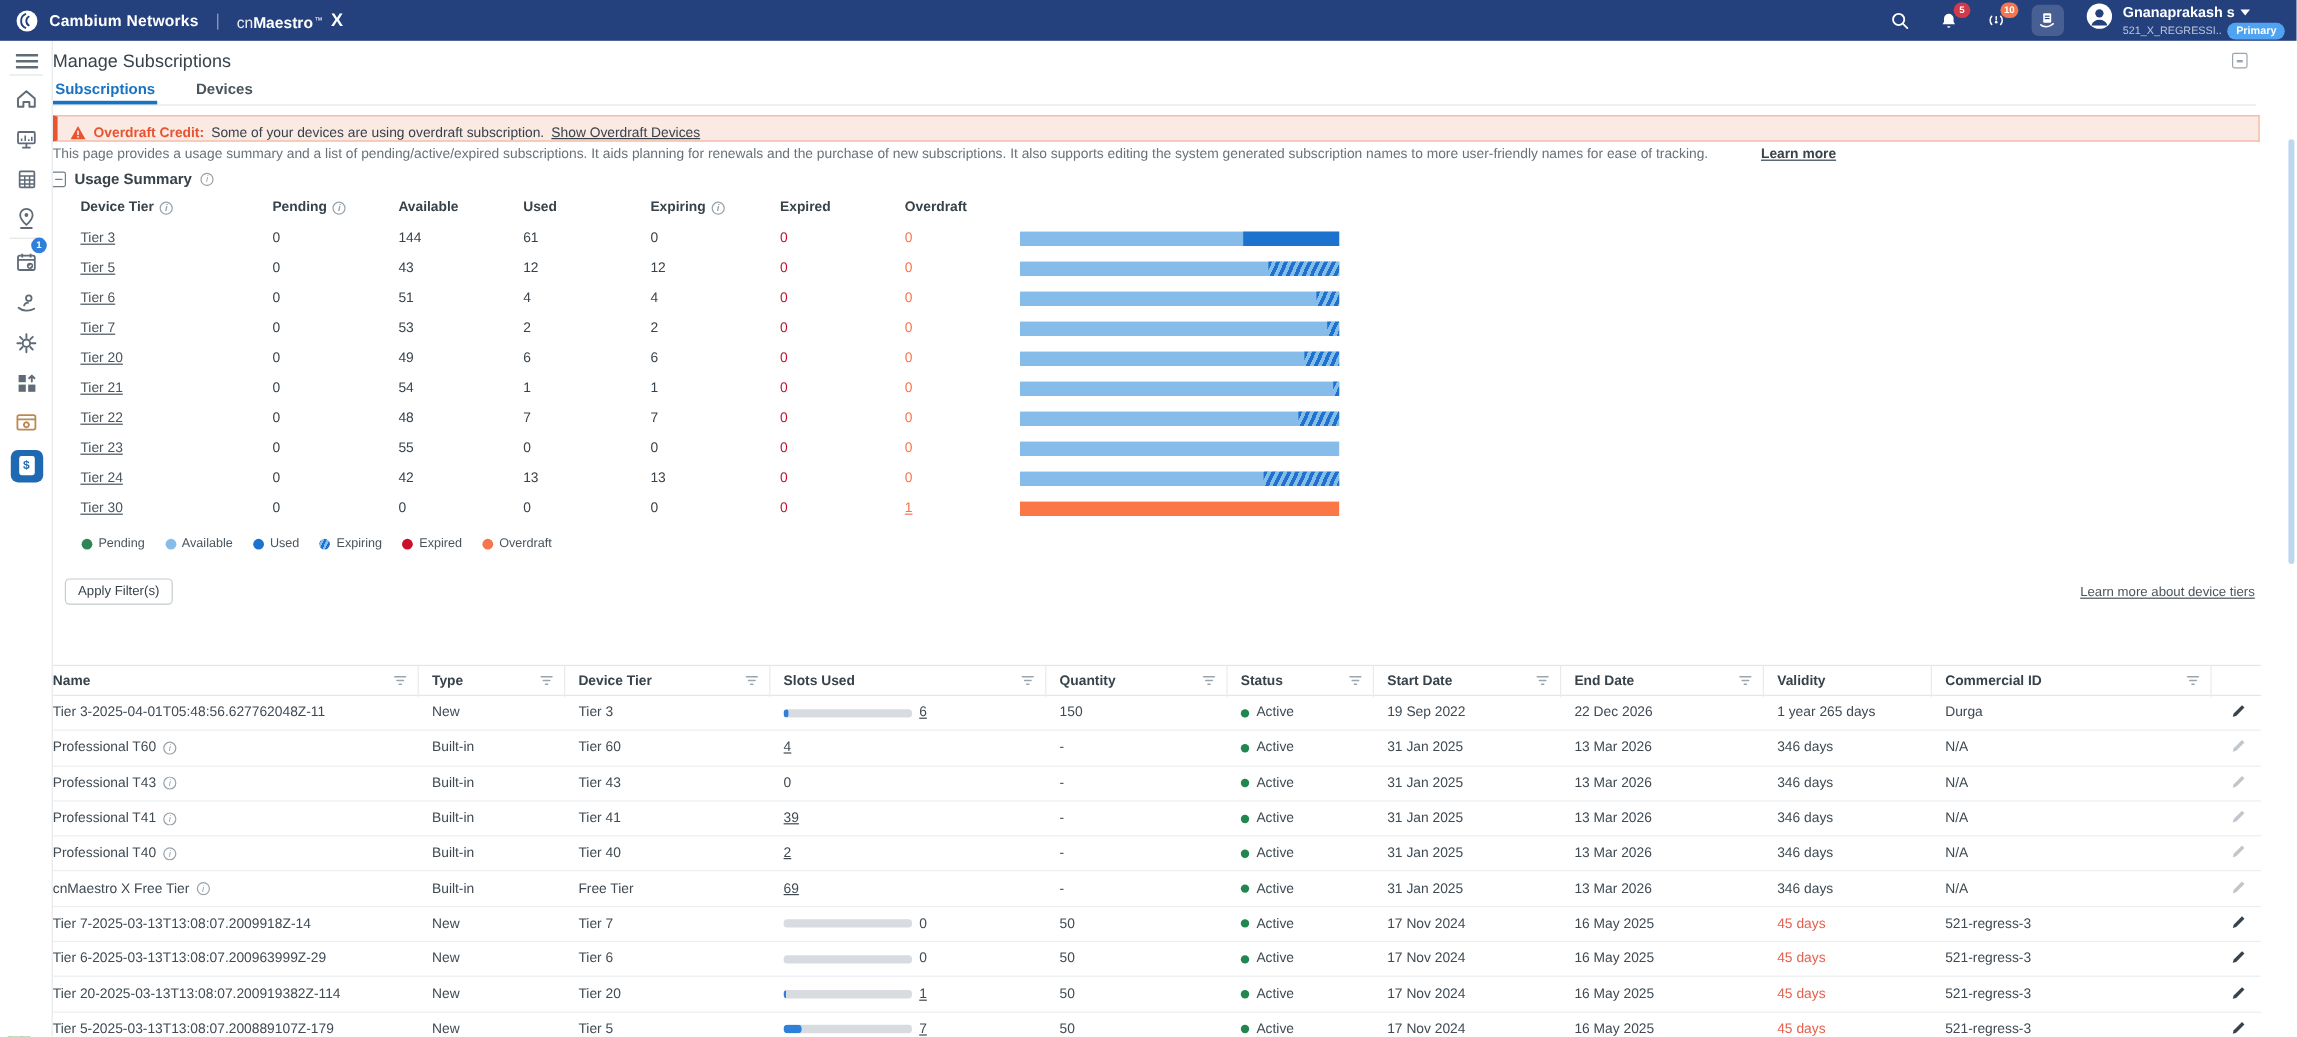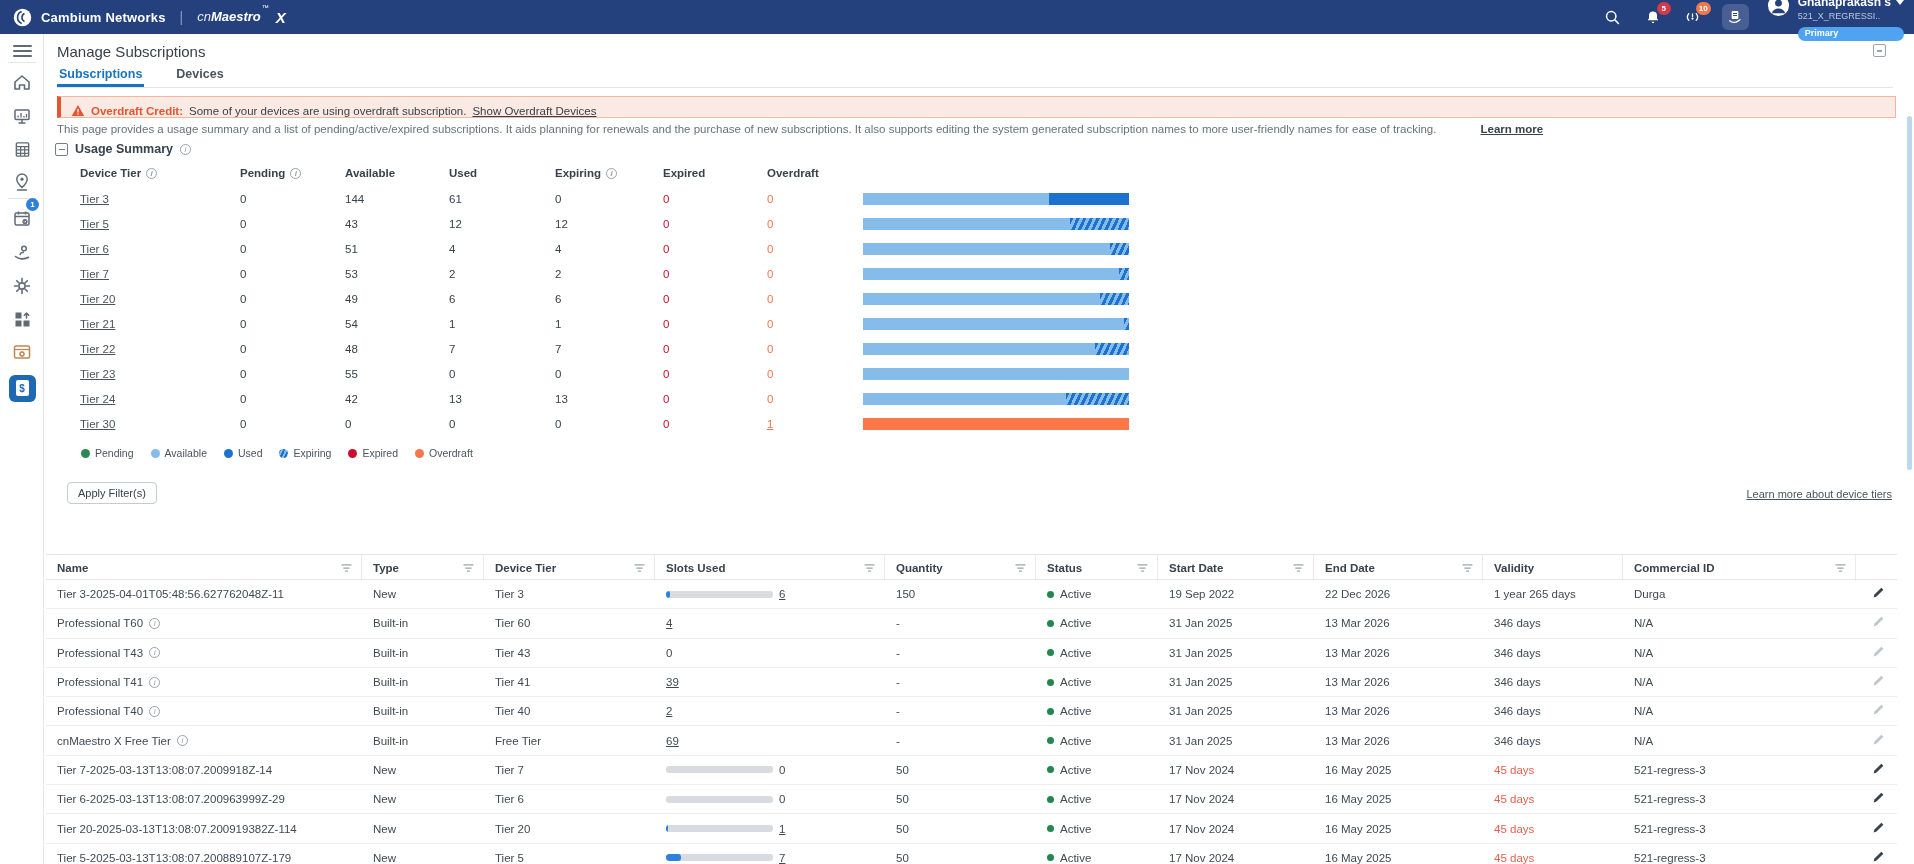--- a/index.html
+++ b/index.html
@@ -4,49 +4,49 @@
 <style>
   * { margin:0; padding:0; box-sizing:border-box; }
   body { font-family:"Liberation Sans","DejaVu Sans",sans-serif; background:#fff; }
   .screen { position:relative; width:1914px; height:864px; background:#fff; overflow:hidden; }
 
   
   .topbar { position:absolute; left:0; top:0; width:1914px; height:34px; background:#24417E; display:flex; align-items:center; color:#fff; z-index:10; }
   .brand-wrap { display:flex; align-items:center; gap:9px; margin-left:13px; }
   .brand-name { font-size:13px; font-weight:bold; letter-spacing:.2px; }
   .brand-div { color:rgba(255,255,255,.45); margin:0 14px; font-size:14px; font-weight:100; }
-  .product { font-size:13px; display:flex; align-items:flex-start;font-style:italic; }
+  .product { font-size:13px; display:flex; align-items:flex-end; }
   .product .pfx { font-weight:normal; color:#E8EBF2; }
   .product .nm { font-weight:bold; }
   .product .tm { font-size:7px; vertical-align:super; position:relative; top:-5px; margin-left:1px; }
   .product .ed { font-weight:bold; font-size:15px; margin-left:7px; }
   .top-right { position:absolute; right:10px; top:0; height:34px; display:flex; align-items:center; gap:18px; }
   .tb-icon { position:relative; width:22px; height:22px; display:flex; align-items:center; justify-content:center; cursor:pointer; }
   .badge { position:absolute; top:-4px; right:-7px; min-width:14px; height:13px; border-radius:7px; font-size:8px; font-weight:bold; color:#fff; display:flex; align-items:center; justify-content:center; padding:0 3px; }
   .badge.red { background:#D13A4A; }
   .badge.orange { background:#F4764F; }
   .tb-sq { width:27px; height:26px; background:rgba(255,255,255,.16); border-radius:6px; display:flex; align-items:center; justify-content:center; cursor:pointer; }
   .user-block { display:flex; align-items:flex-start; gap:8px; cursor:pointer; }
   .user-txt { display:flex; flex-direction:column; line-height:11px; padding-top:3px; }
   .user-line1 { display:flex; align-items:center; gap:5px; font-size:12px; font-weight:bold; }
   .caret-down { width:0; height:0; border-left:4px solid transparent; border-right:4px solid transparent; border-top:5px solid #fff; }
-  .user-line2 { display:flex; gap:5px; margin-top:3px;flex-direction:column; }
+  .user-line2 { display:flex; align-items:center; gap:5px; margin-top:3px; }
   .user-acct { font-size:9px; color:#B9C6DE; }
   .pill { background:#4FA3F0; color:#fff; font-size:9px; font-weight:bold; border-radius:8px; padding:1.5px 7px; }
 
   
   .sidebar { position:absolute; left:0; top:34px; width:44px; height:830px; background:#fff; border-right:1px solid #E5E8EB; z-index:5; }
   .sb-item { position:absolute; left:0; width:44px; height:28px; display:flex; align-items:center; justify-content:center; cursor:pointer; }
   .sb-div { position:absolute; left:8px; width:28px; border-top:1px solid #E2E6E9; }
   .sb-badge { position:absolute; top:-6px; right:5px; min-width:13px; height:13px; border-radius:7px; background:#2F80DB; color:#fff; font-size:8px; font-weight:bold; display:flex; align-items:center; justify-content:center; }
   .sb-active { width:27px; height:27px; background:#1F69B3; border-radius:6px; display:flex; align-items:center; justify-content:center; }
   .sb-active .doc { width:13px; height:16px; background:#fff; border-radius:2px; display:flex; align-items:center; justify-content:center; color:#1F69B3; font-size:10px; font-weight:bold; }
 
   
-  .content { position:absolute; left:40px; top:34px; width:1870px; height:762px; background:#fff;text-decoration:underline; }
+  .content { position:absolute; left:27px; top:34px; width:1870px; height:762px; background:#fff;text-decoration:underline; }
   .page-title { position:absolute; left:17px; top:9px; font-size:15px; color:#37424A; }
   .collapse-box { position:absolute; right:24px; top:10px; width:13px; height:13px; border:1px solid #9AA4AC; border-radius:2px; cursor:pointer; }
   .collapse-box::after { content:""; position:absolute; left:3px; top:5px; width:5px; height:1.5px; background:#9AA4AC; }
 
   .tabs { position:absolute; left:17px; top:26px; width:1836px; height:28px; border-bottom:1px solid #E2E6E9; display:flex; gap:30px; }
   .tab { font-size:12.5px; font-weight:bold; color:#4A545C; padding:7px 2px; cursor:pointer; }
   .tab.active { color:#1A73C2; border-bottom:3px solid #1A73C2; }
 
   .banner { position:absolute; left:17px; top:62px; width:1839px; height:22px; background:#FBE9E3; border:1px solid #F2B59E; border-left:4px solid #E8542F; display:flex; align-items:flex-end; gap:6px; padding-left:10px; font-size:11.5px; }
   .banner .b-title { color:#E8542F; font-weight:bold; }

